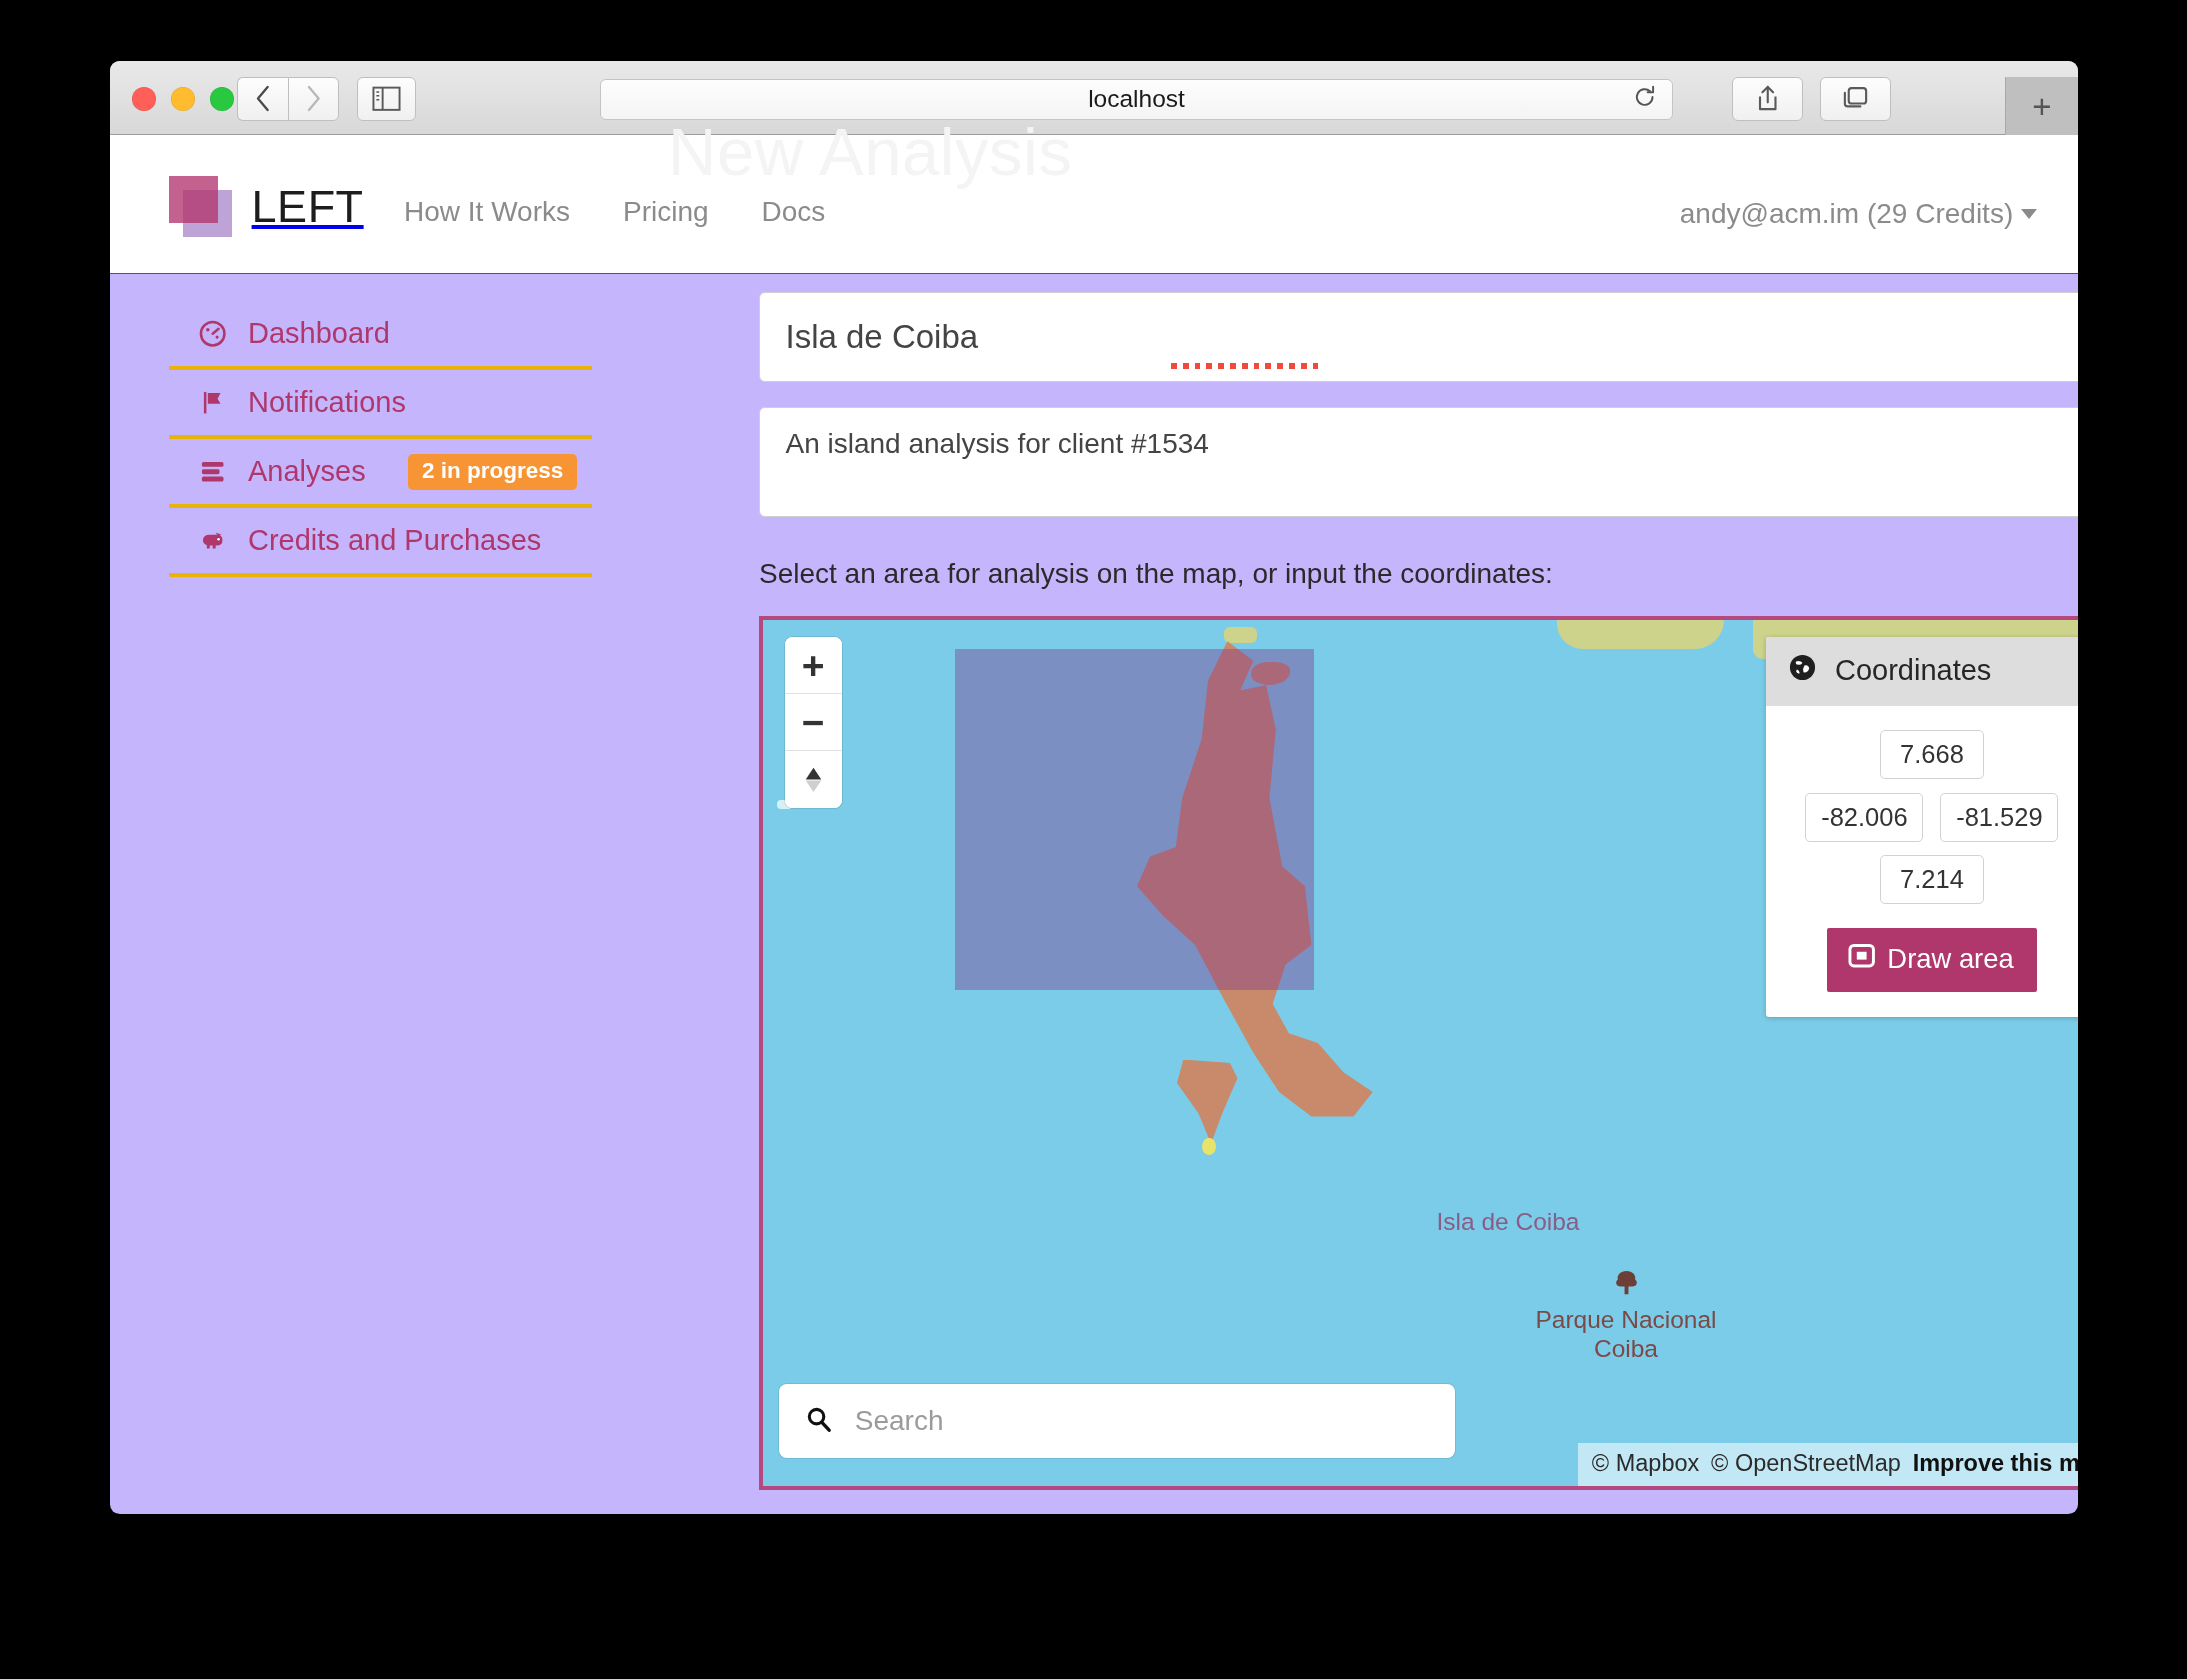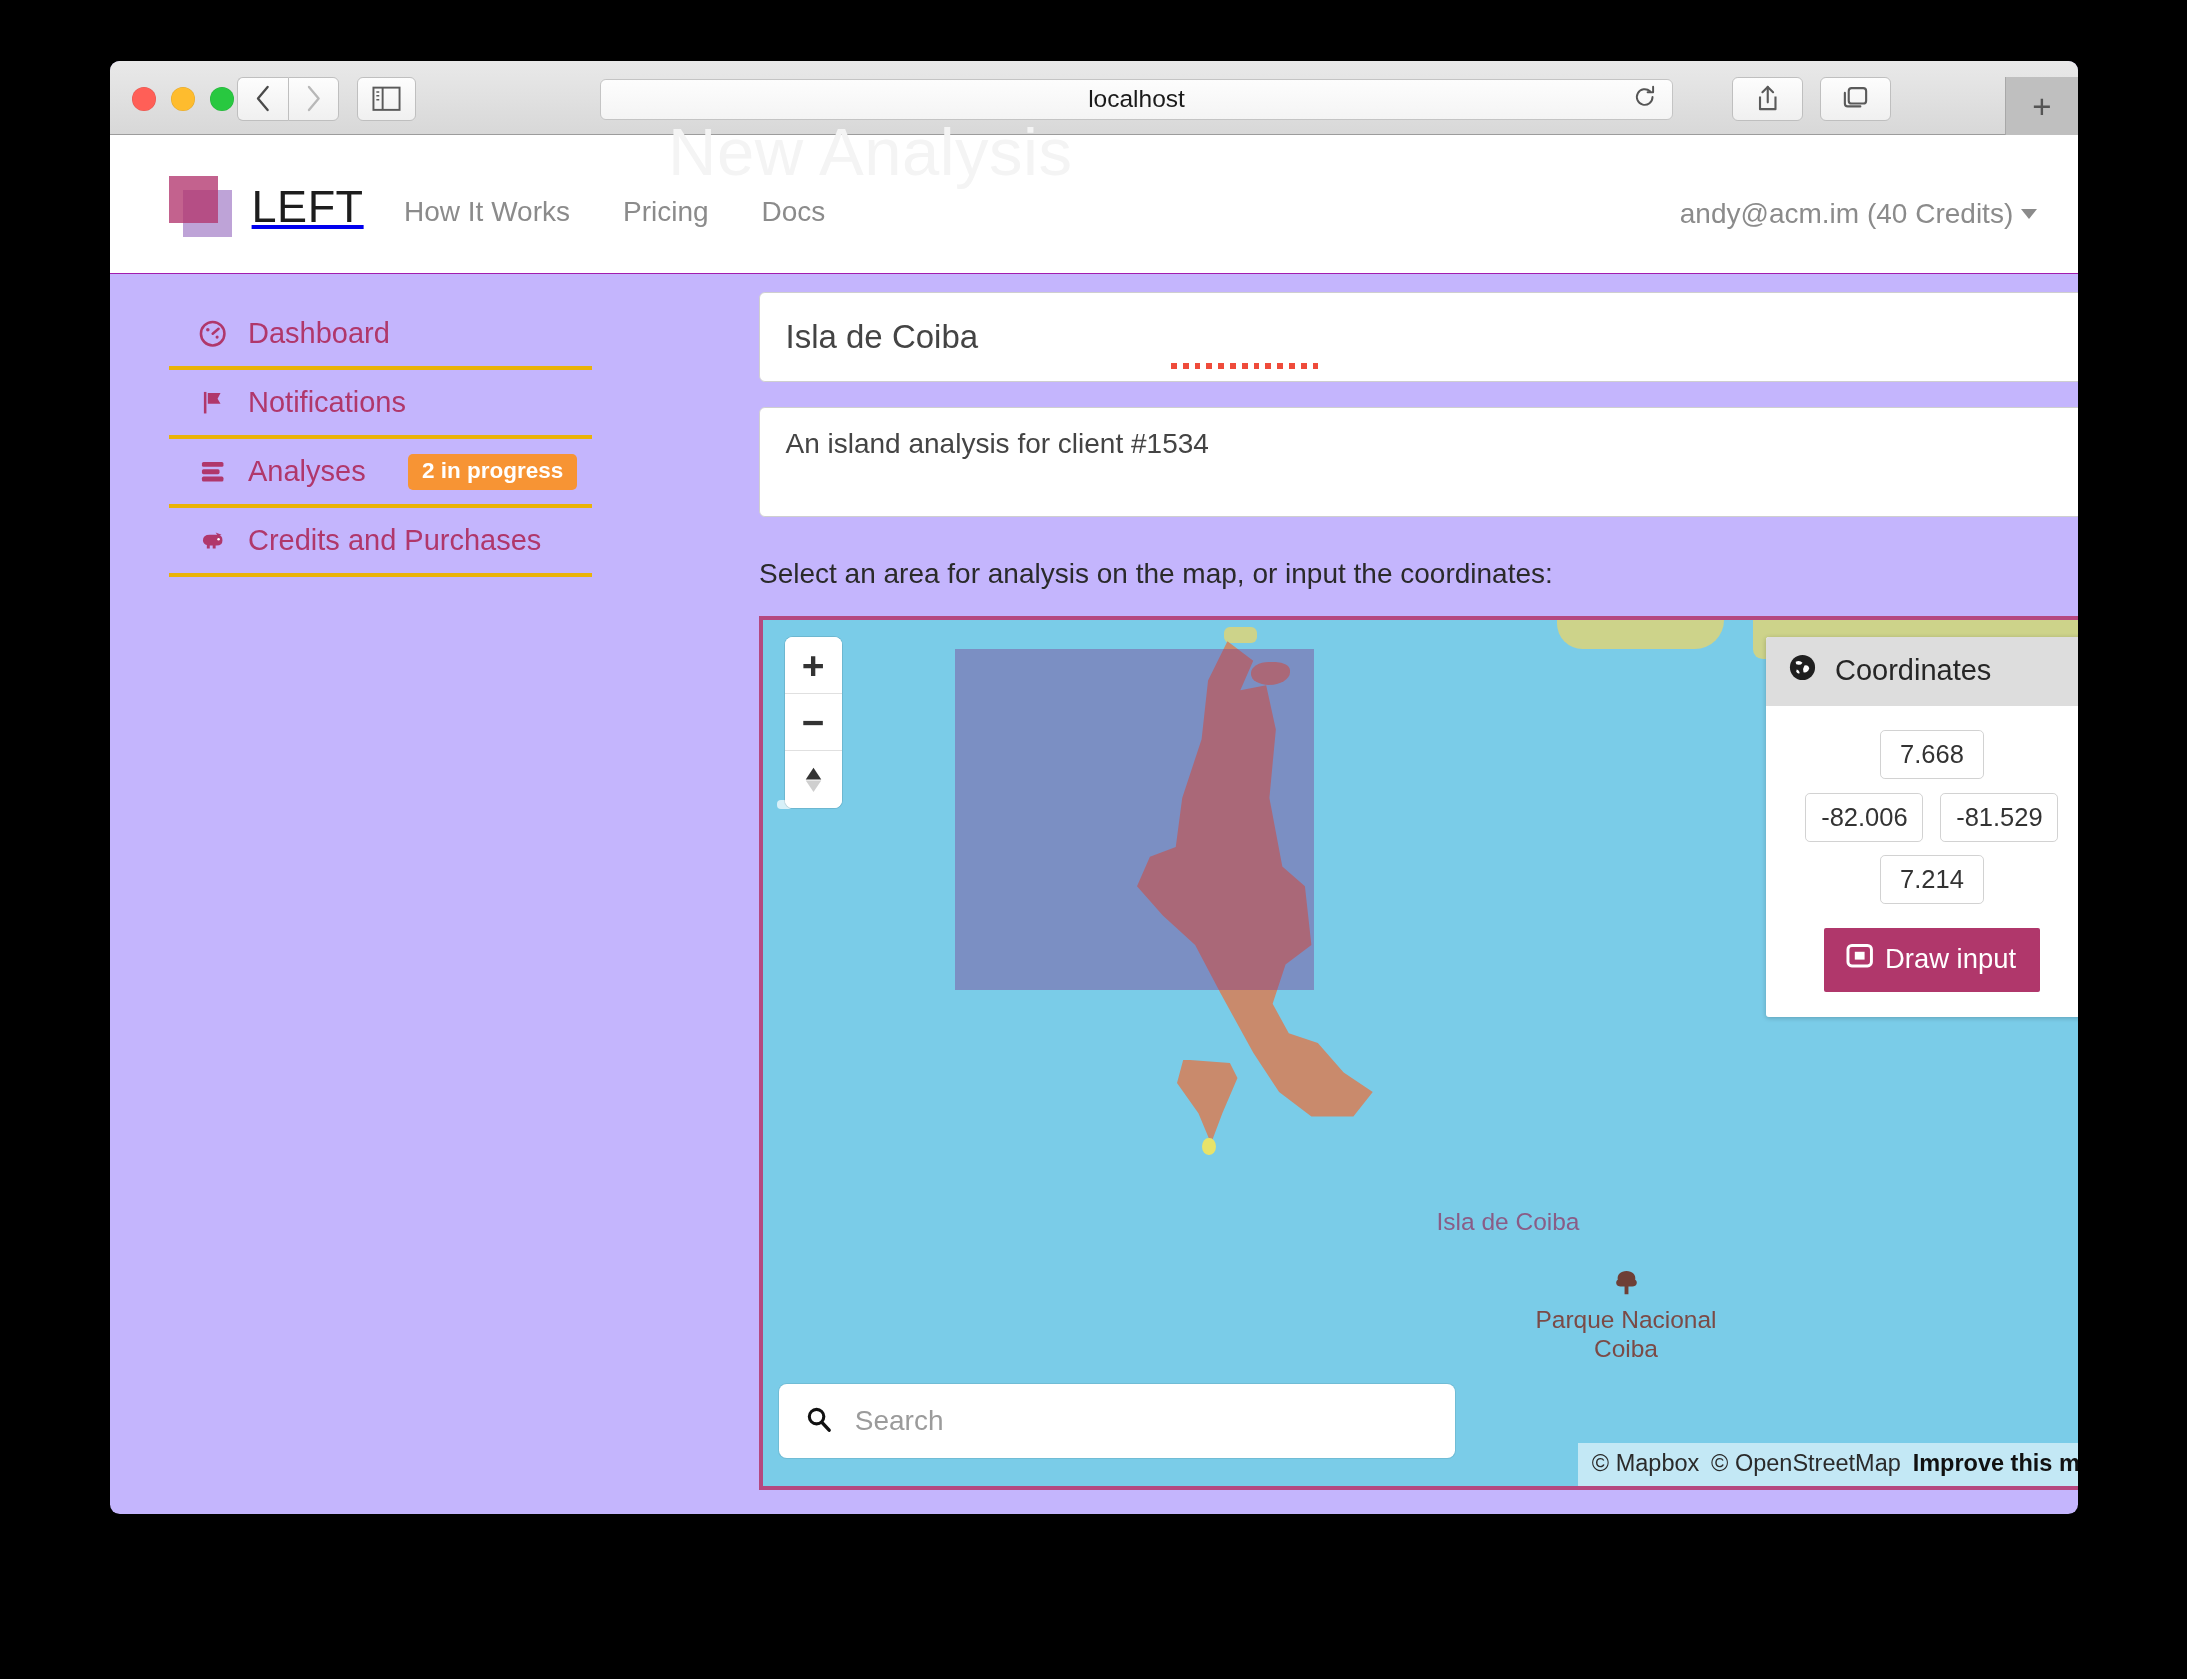--- a/index.html
+++ b/index.html
@@ -539,21 +539,21 @@
       <span id="brand-name">LEFT</span>
     </a>
 
     <div id="main-nav">
       <a class="nav-link" href="#">How It Works</a>
       <a class="nav-link" href="#">Pricing</a>
       <a class="nav-link" href="#">Docs</a>
     </div>
 
     <div id="account-menu">
-      <span>andy@acm.im (40 Credits)</span>
+      <span>andy@acm.im (29 Credits)</span>
       <span id="account-caret"></span>
     </div>
   </div>
 
   <div id="app-body">
 
     <nav id="sidebar">
 
       <a class="side-item" href="#">
         <span class="side-icon">
@@ -687,21 +687,21 @@
               <input class="coord-input" type="text" value="-81.529" style="">
             </div>
             <input class="coord-input" type="text" value="7.214" style="">
             <button id="draw-area-button">
               <span>
                 <svg width="27.4" height="27.4" viewBox="0 0 28 28">
                   <rect x="2" y="3.5" width="24" height="21" rx="4" fill="none" stroke="#ffffff" stroke-width="3"></rect>
                   <rect x="9" y="10" width="10" height="8" fill="#ffffff"></rect>
                 </svg>
               </span>
-              <span>Draw input</span>
+              <span>Draw area</span>
             </button>
           </div>
         </div>
 
       </div>
     </div>
   </div>
 </div>
 
 

